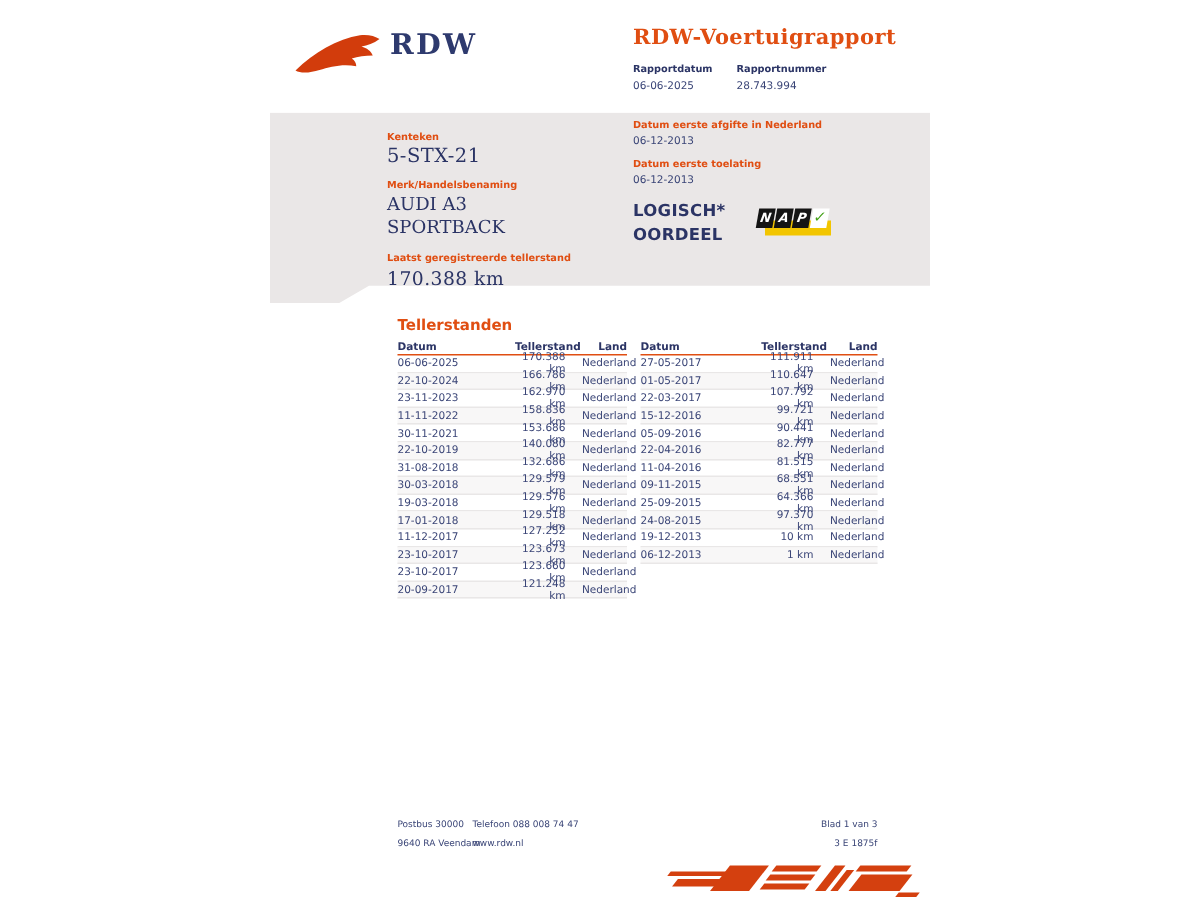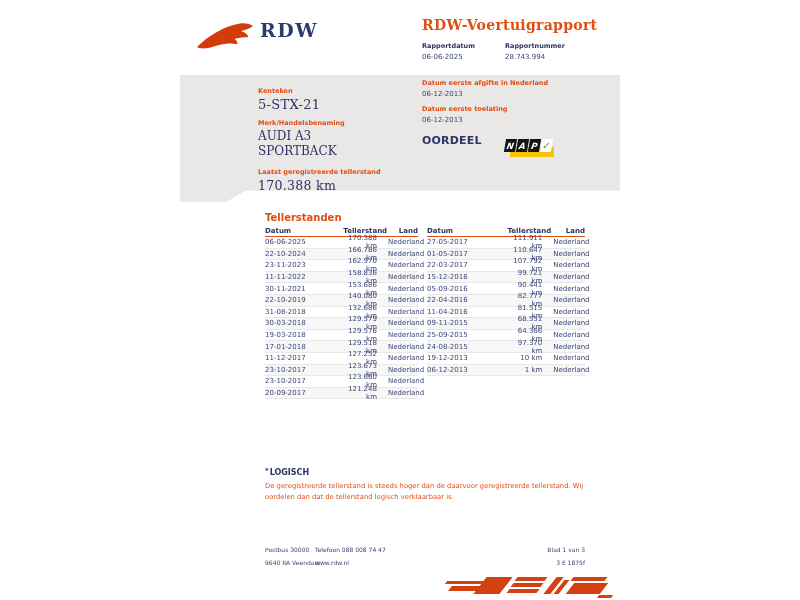--- a/index.html
+++ b/index.html
@@ -13,21 +13,21 @@
   
   .logo-wing { position:absolute; left:196px; top:18px; width:60px; height:34px; }
   .logo-text {
     position:absolute; left:260px; top:19px; font-size:19px; letter-spacing:1.5px;
     color:#2e3a6e; font-weight:600;
   }
   .report-title {
     position:absolute; left:422px; top:17px; font-size:14px; font-weight:bold;
     color:#e04e12; letter-spacing:.3px;
   }
-  .hdr-meta { position:absolute; left:422px; top:42px; display:flex; gap:30px; }
+  .hdr-meta { position:absolute; left:422px; top:42px; display:flex; gap:16px; }
   .hdr-meta .lbl { font-size:6.5px; font-weight:bold; color:#2b3465; }
   .hdr-meta .val { font-size:7px; color:#3a4577; margin-top:3px; }
 
   
   .panel {
     position:absolute; left:180px; top:75px; width:440px; height:127px;
     background:#eae7e7;
     clip-path:polygon(0 0, 100% 0, 100% 91%, 15% 91%, 10.5% 100%, 0 100%);
   }
   .p-label { font-size:6.5px; font-weight:bold; color:#e04e12; }
@@ -126,20 +126,21 @@
       <div class="p-label mt9">Laatst geregistreerde tellerstand</div>
       <div class="big-val serif" style="font-size:12.5px;">170.388 km</div>
     </div>
 
     <div class="panel-right">
       <div class="p-label">Datum eerste afgifte in Nederland</div>
       <div class="sm-val">06-12-2013</div>
       <div class="p-label mt6">Datum eerste toelating</div>
       <div class="sm-val">06-12-2013</div>
       <div class="oordeel">
+        <div>LOGISCH*</div>
         <div>OORDEEL</div>
       </div>
     </div>
 
     <div class="nap">
       <div class="nap-yellow"></div>
       <div class="nap-tiles" id="nap-tiles">
           <span class="nap-tile">N</span>
           <span class="nap-tile">A</span>
           <span class="nap-tile">P</span>
@@ -293,24 +294,20 @@
           <span class="c3">Nederland</span>
         </div>
         <div class="trow">
           <span class="c1">06-12-2013</span>
           <span class="c2">1 km</span>
           <span class="c3">Nederland</span>
         </div>
       </div>
   </div>
 
-  <div class="footnote">
-    <div class="fn-title"><span class="ast">*</span><span>LOGISCH</span></div>
-    <div class="fn-text">De geregistreerde tellerstand is steeds hoger dan de daarvoor geregistreerde tellerstand. Wij oordelen dan dat de tellerstand logisch verklaarbaar is.</div>
-  </div>
 
   <div class="footer">
     <div class="col f-col1">
       <div>Postbus 30000</div>
       <div>9640 RA Veendam</div>
     </div>
     <div class="col f-col2">
       <div>Telefoon 088 008 74 47</div>
       <div>www.rdw.nl</div>
     </div>

